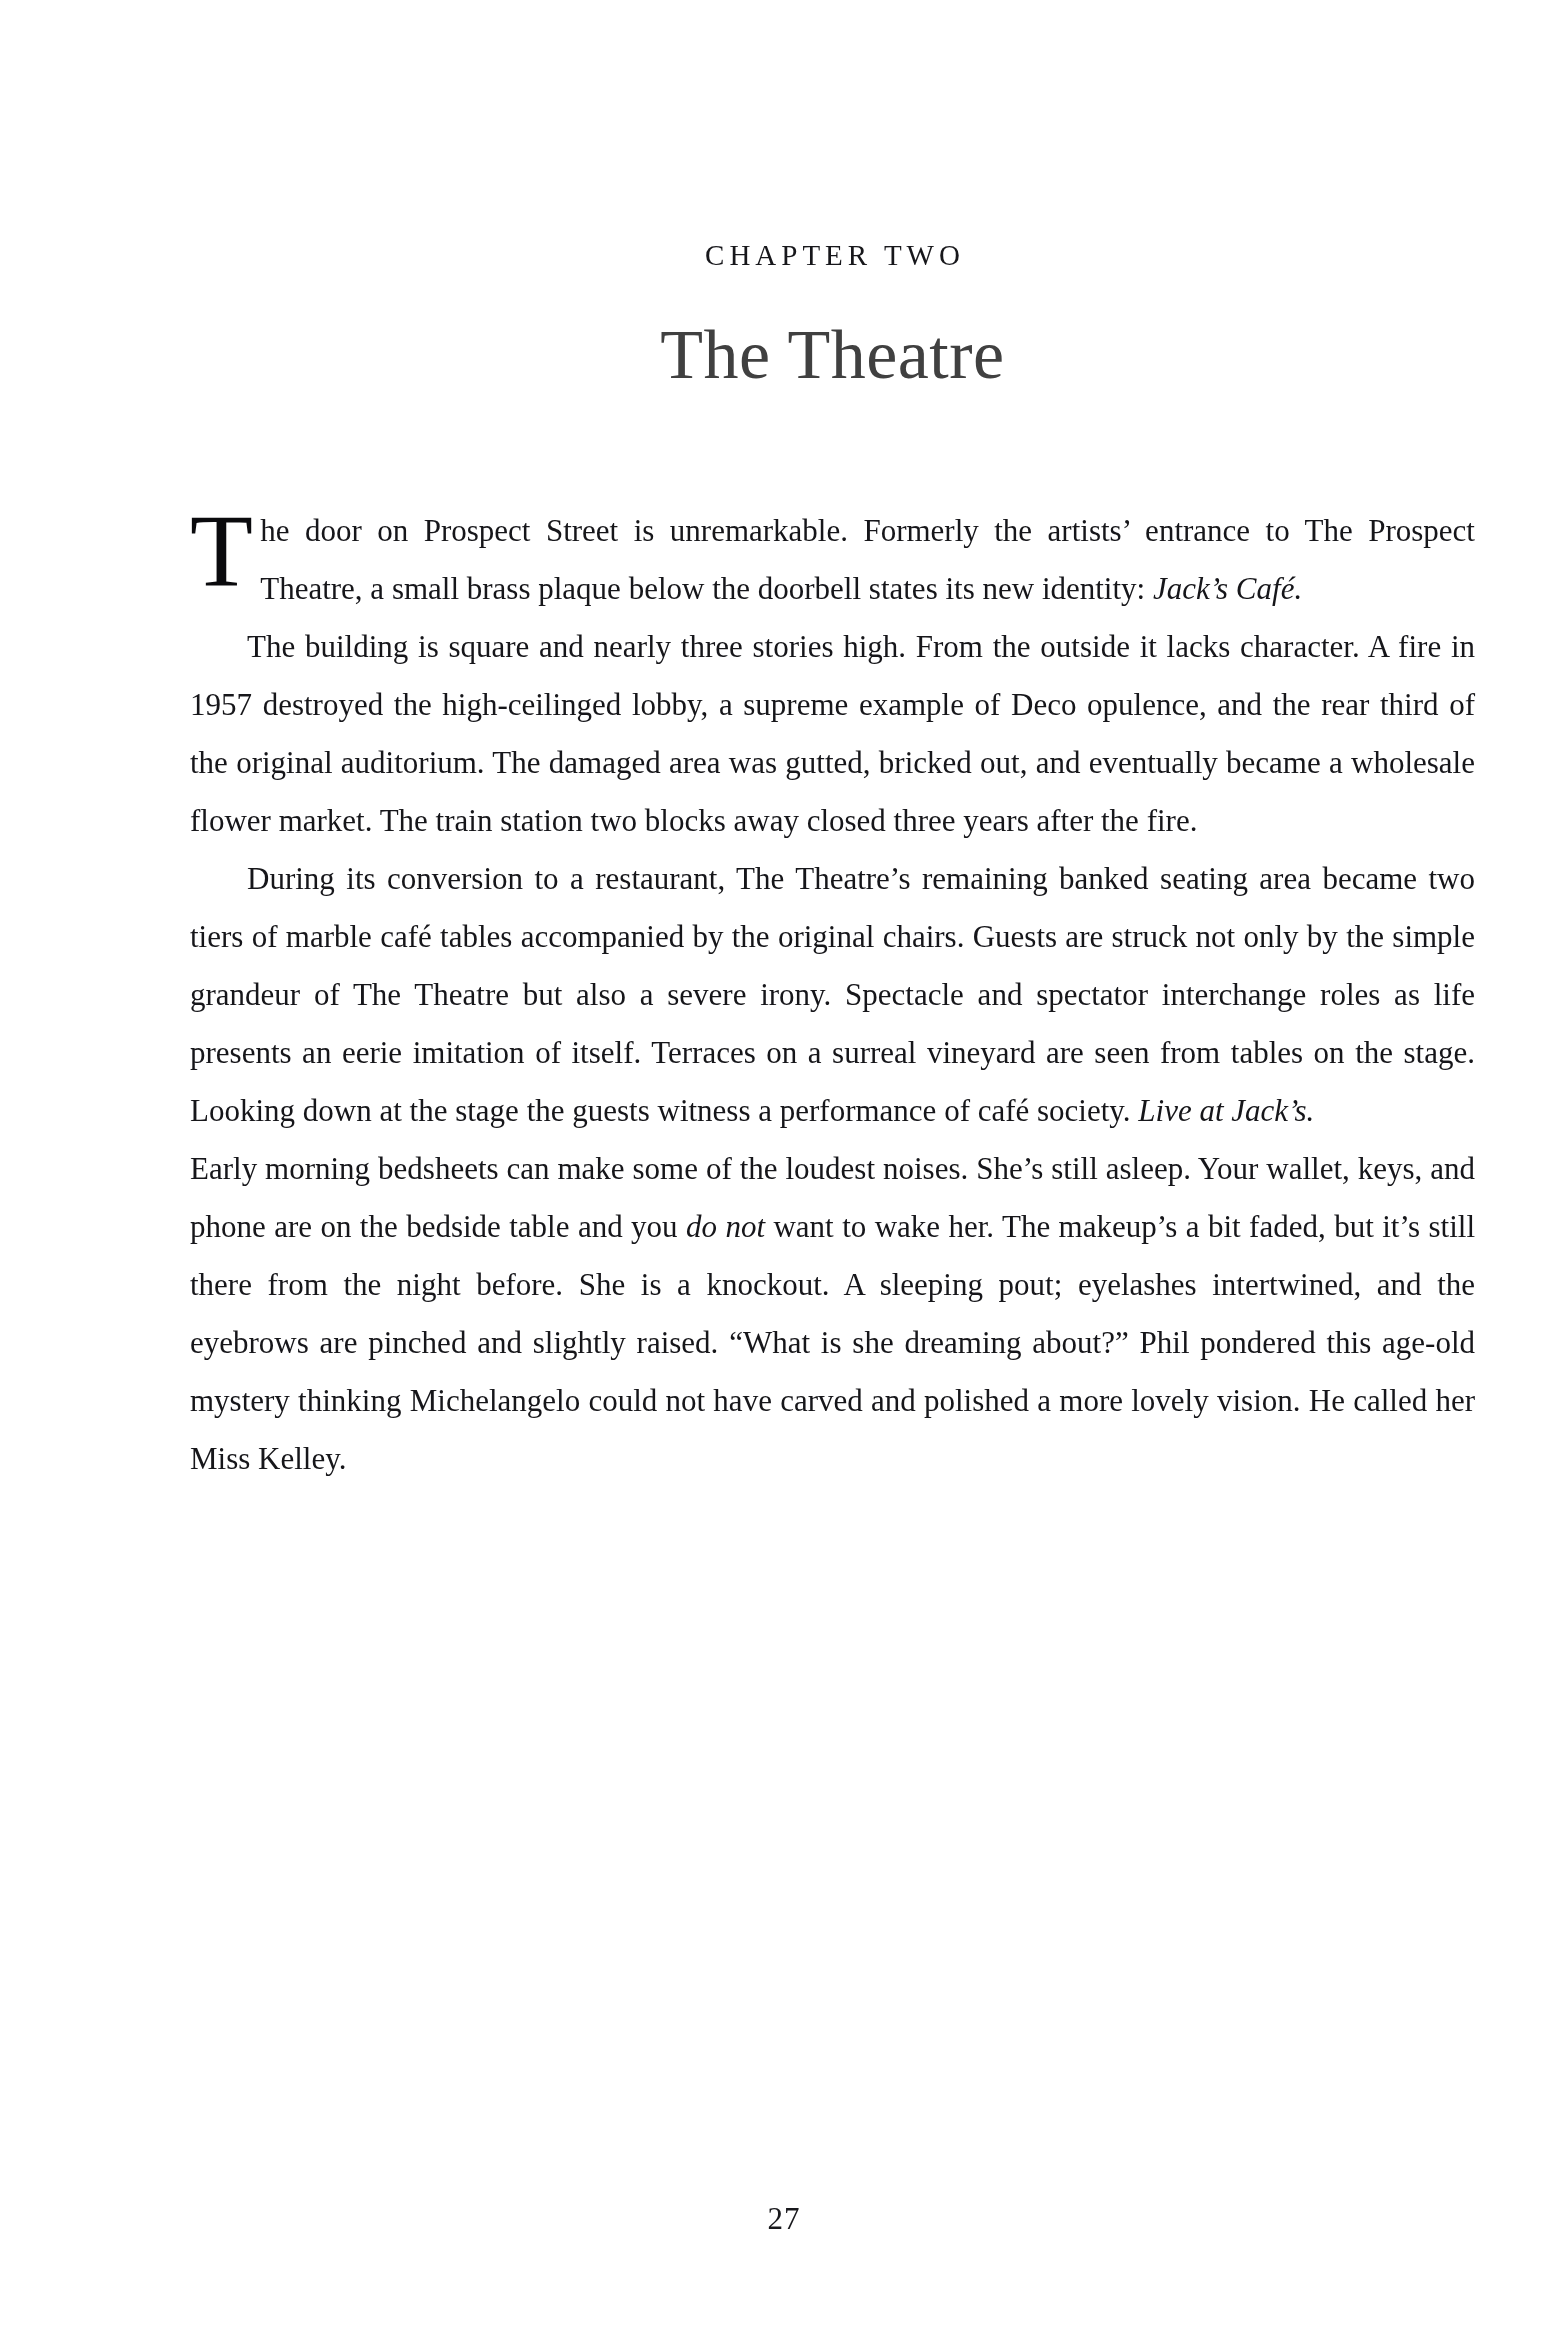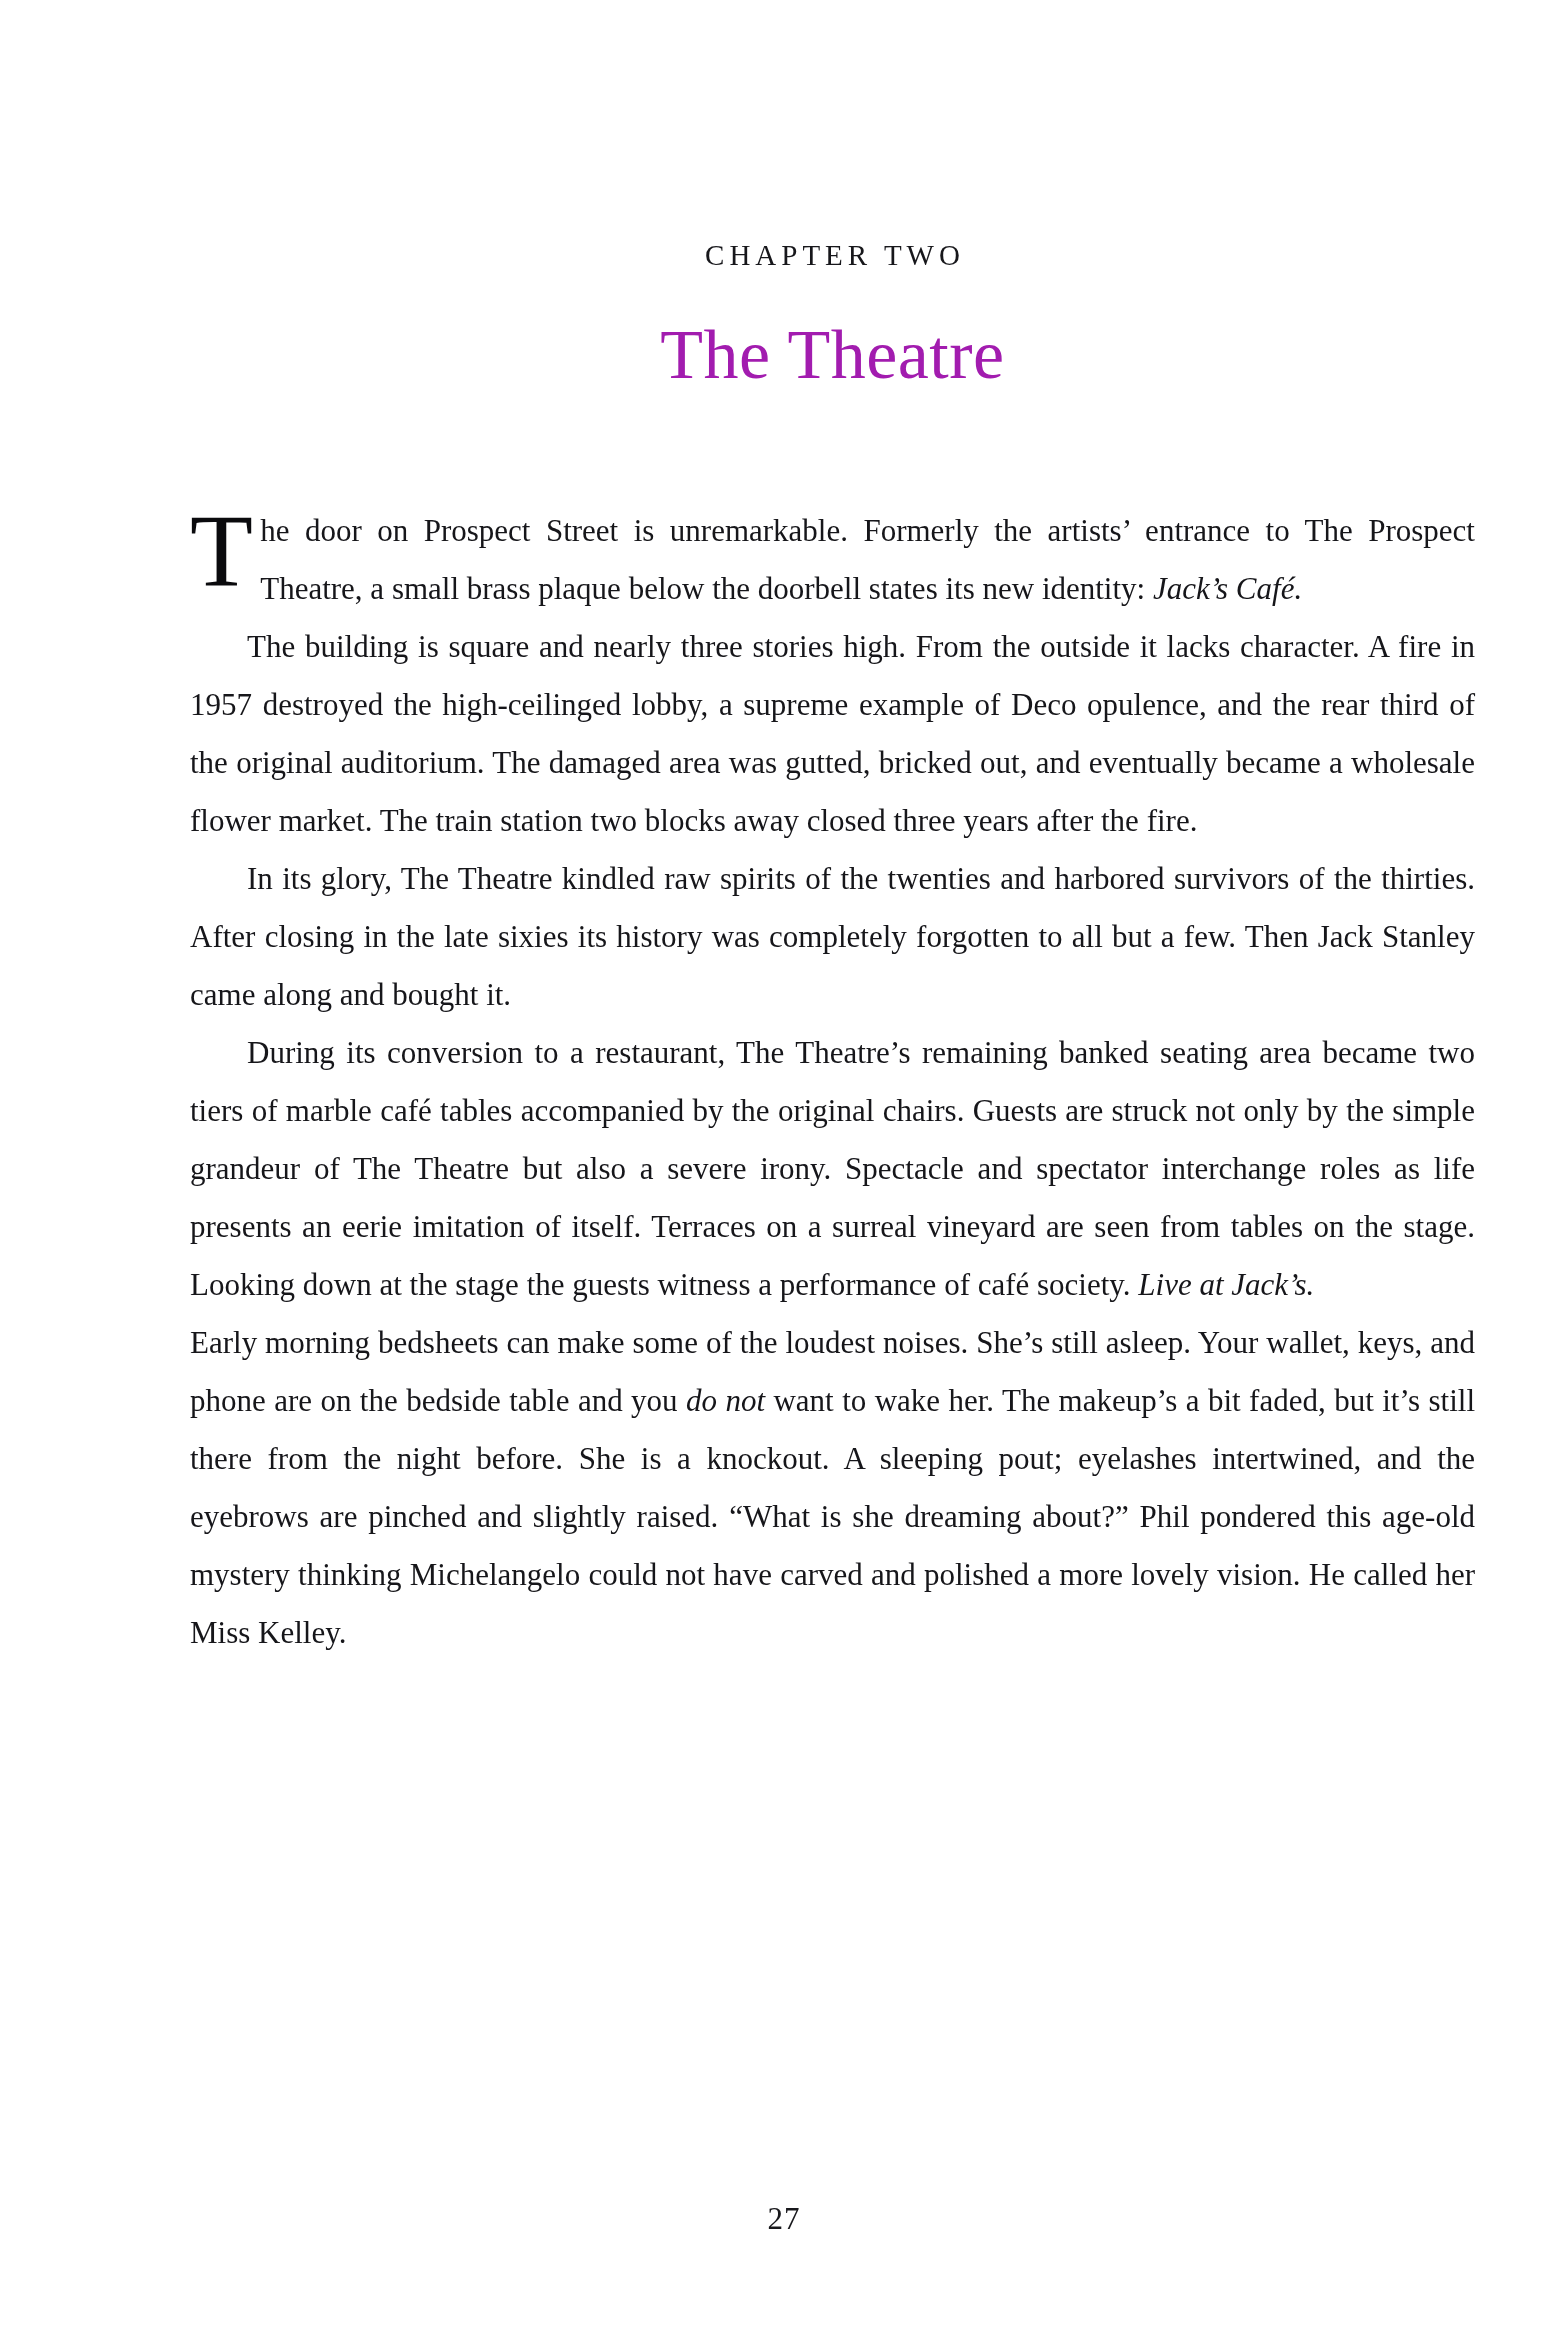--- a/index.html
+++ b/index.html
@@ -45,21 +45,21 @@
   }
 
   
   .chapter-title {
     margin: 0;
     padding-top: 44px;
     text-align: center;
     font-size: 70px;
     font-weight: 400;
     letter-spacing: 0.5px;
-    color: #a21caf;
+    color: #404040;
     line-height: 1.12;
     font-family: "Liberation Serif", "DejaVu Serif", serif;
   }
 
   
   .body-copy {
     padding-top: 108px;
   }
 
   p.para {
@@ -135,21 +135,20 @@
     <h2 class="chapter-label">CHAPTER TWO</h2>
 
     <h1 class="chapter-title">The Theatre</h1>
 
     <div class="body-copy">
 
       <p class="para dropcap-para"><span class="dropcap">T</span><span>he door on Prospect Street is unremarkable. Formerly the artists’ entrance to The Prospect Theatre, a small brass plaque below the doorbell states its new identity: </span><em class="ital">Jack’s Café.</em></p>
 
       <p class="para indent">The building is square and nearly three stories high. From the outside it lacks character. A fire in 1957 destroyed the high-ceilinged lobby, a supreme example of Deco opulence, and the rear third of the original auditorium. The damaged area was gutted, bricked out, and eventually became a wholesale flower market. The train station two blocks away closed three years after the fire.</p>
 
-      <p class="para indent">In its glory, The Theatre kindled raw spirits of the twenties and harbored survivors of the thirties. After closing in the late sixies its history was completely forgotten to all but a few. Then Jack Stanley came along and bought it.</p>
 
       <p class="para indent"><span>During its conversion to a restaurant, The Theatre’s remaining banked seating area became two tiers of marble café tables accompanied by the original chairs. Guests are struck not only by the simple grandeur of The Theatre but also a severe irony. Spectacle and spectator interchange roles as life presents an eerie imitation of itself. Terraces on a surreal vineyard are seen from tables on the stage. Looking down at the stage the guests witness a performance of café society. </span><em class="ital">Live at Jack’s.</em></p>
 
 
       <p class="para noindent"><span>Early morning bedsheets can make some of the loudest noises. She’s still asleep. Your wallet, keys, and phone are on the bedside table and you </span><em class="ital">do not</em><span> want to wake her. The makeup’s a bit faded, but it’s still there from the night before. She is a knockout. A sleeping pout; eyelashes intertwined, and the eyebrows are pinched and slightly raised. “What is she dreaming about?” Phil pondered this age-old mystery thinking Michelangelo could not have carved and polished a more lovely vision. He called her Miss Kelley.</span></p>
 
     </div>
   </div>
 
   <div class="folio">27</div>

